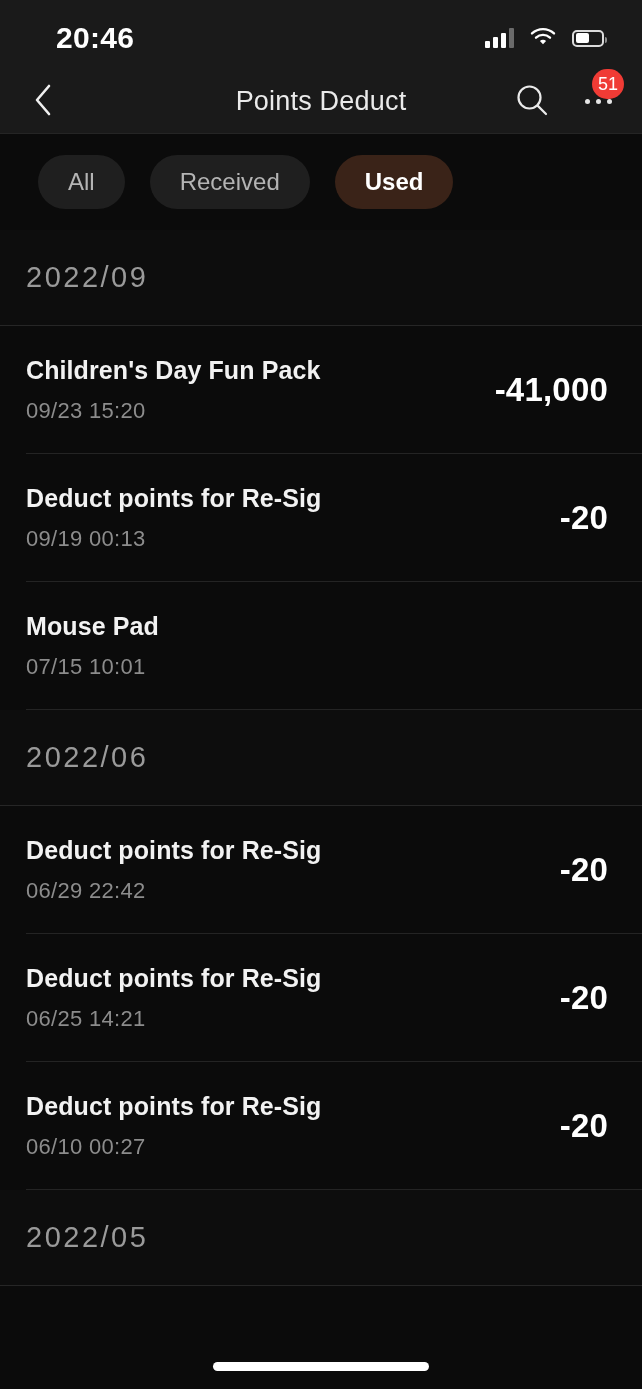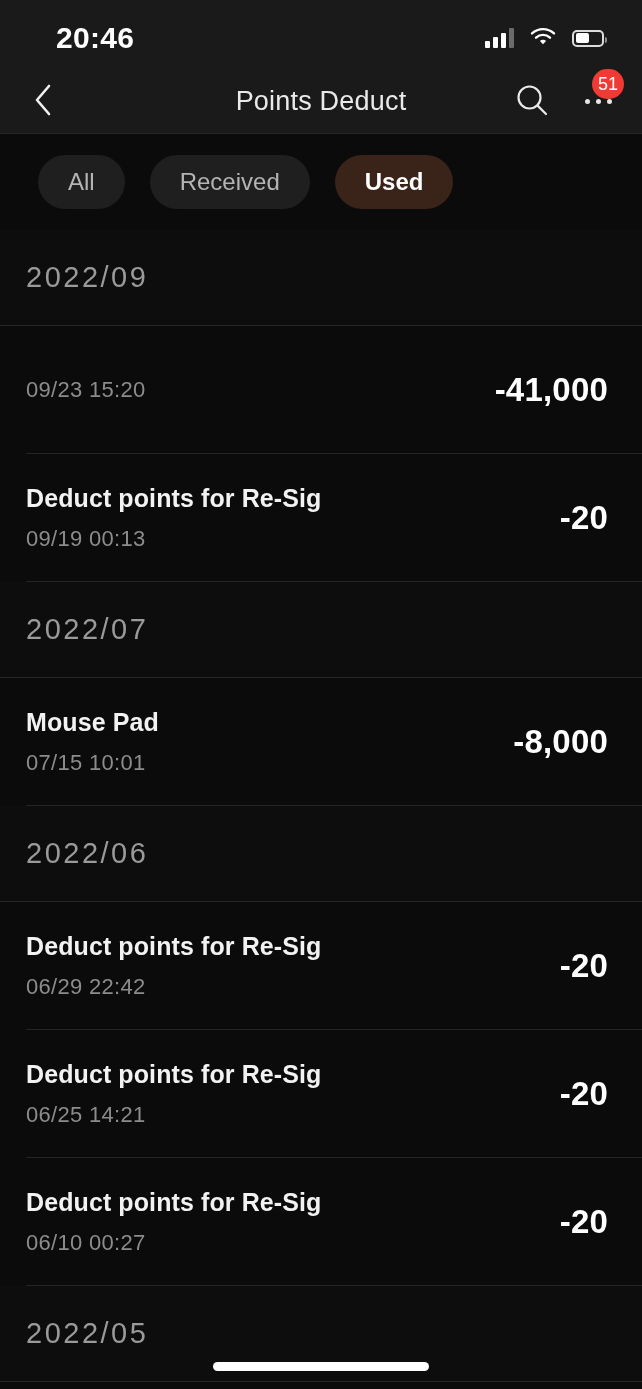--- a/index.html
+++ b/index.html
@@ -190,41 +190,38 @@
     <div class="chip active">Used</div>
   </div>
 
   <div class="list">
 
     <div class="month">
       <span class="month-label">2022/09</span>
     </div>
     <div class="row">
       <div class="row-left">
+        <span class="row-title">Children's Day Fun Pack</span>
         <span class="row-date">09/23 15:20</span>
       </div>
       <span class="row-amount">-41,000</span>
     </div>
     <div class="row">
       <div class="row-left">
         <span class="row-title">Deduct points for Re-Sig</span>
         <span class="row-date">09/19 00:13</span>
       </div>
       <span class="row-amount">-20</span>
     </div>
 
-    <div class="month">
-      <span class="month-label">2022/07</span>
-    </div>
     <div class="row">
       <div class="row-left">
         <span class="row-title">Mouse Pad</span>
         <span class="row-date">07/15 10:01</span>
       </div>
-      <span class="row-amount">-8,000</span>
     </div>
 
     <div class="month">
       <span class="month-label">2022/06</span>
     </div>
     <div class="row">
       <div class="row-left">
         <span class="row-title">Deduct points for Re-Sig</span>
         <span class="row-date">06/29 22:42</span>
       </div>

